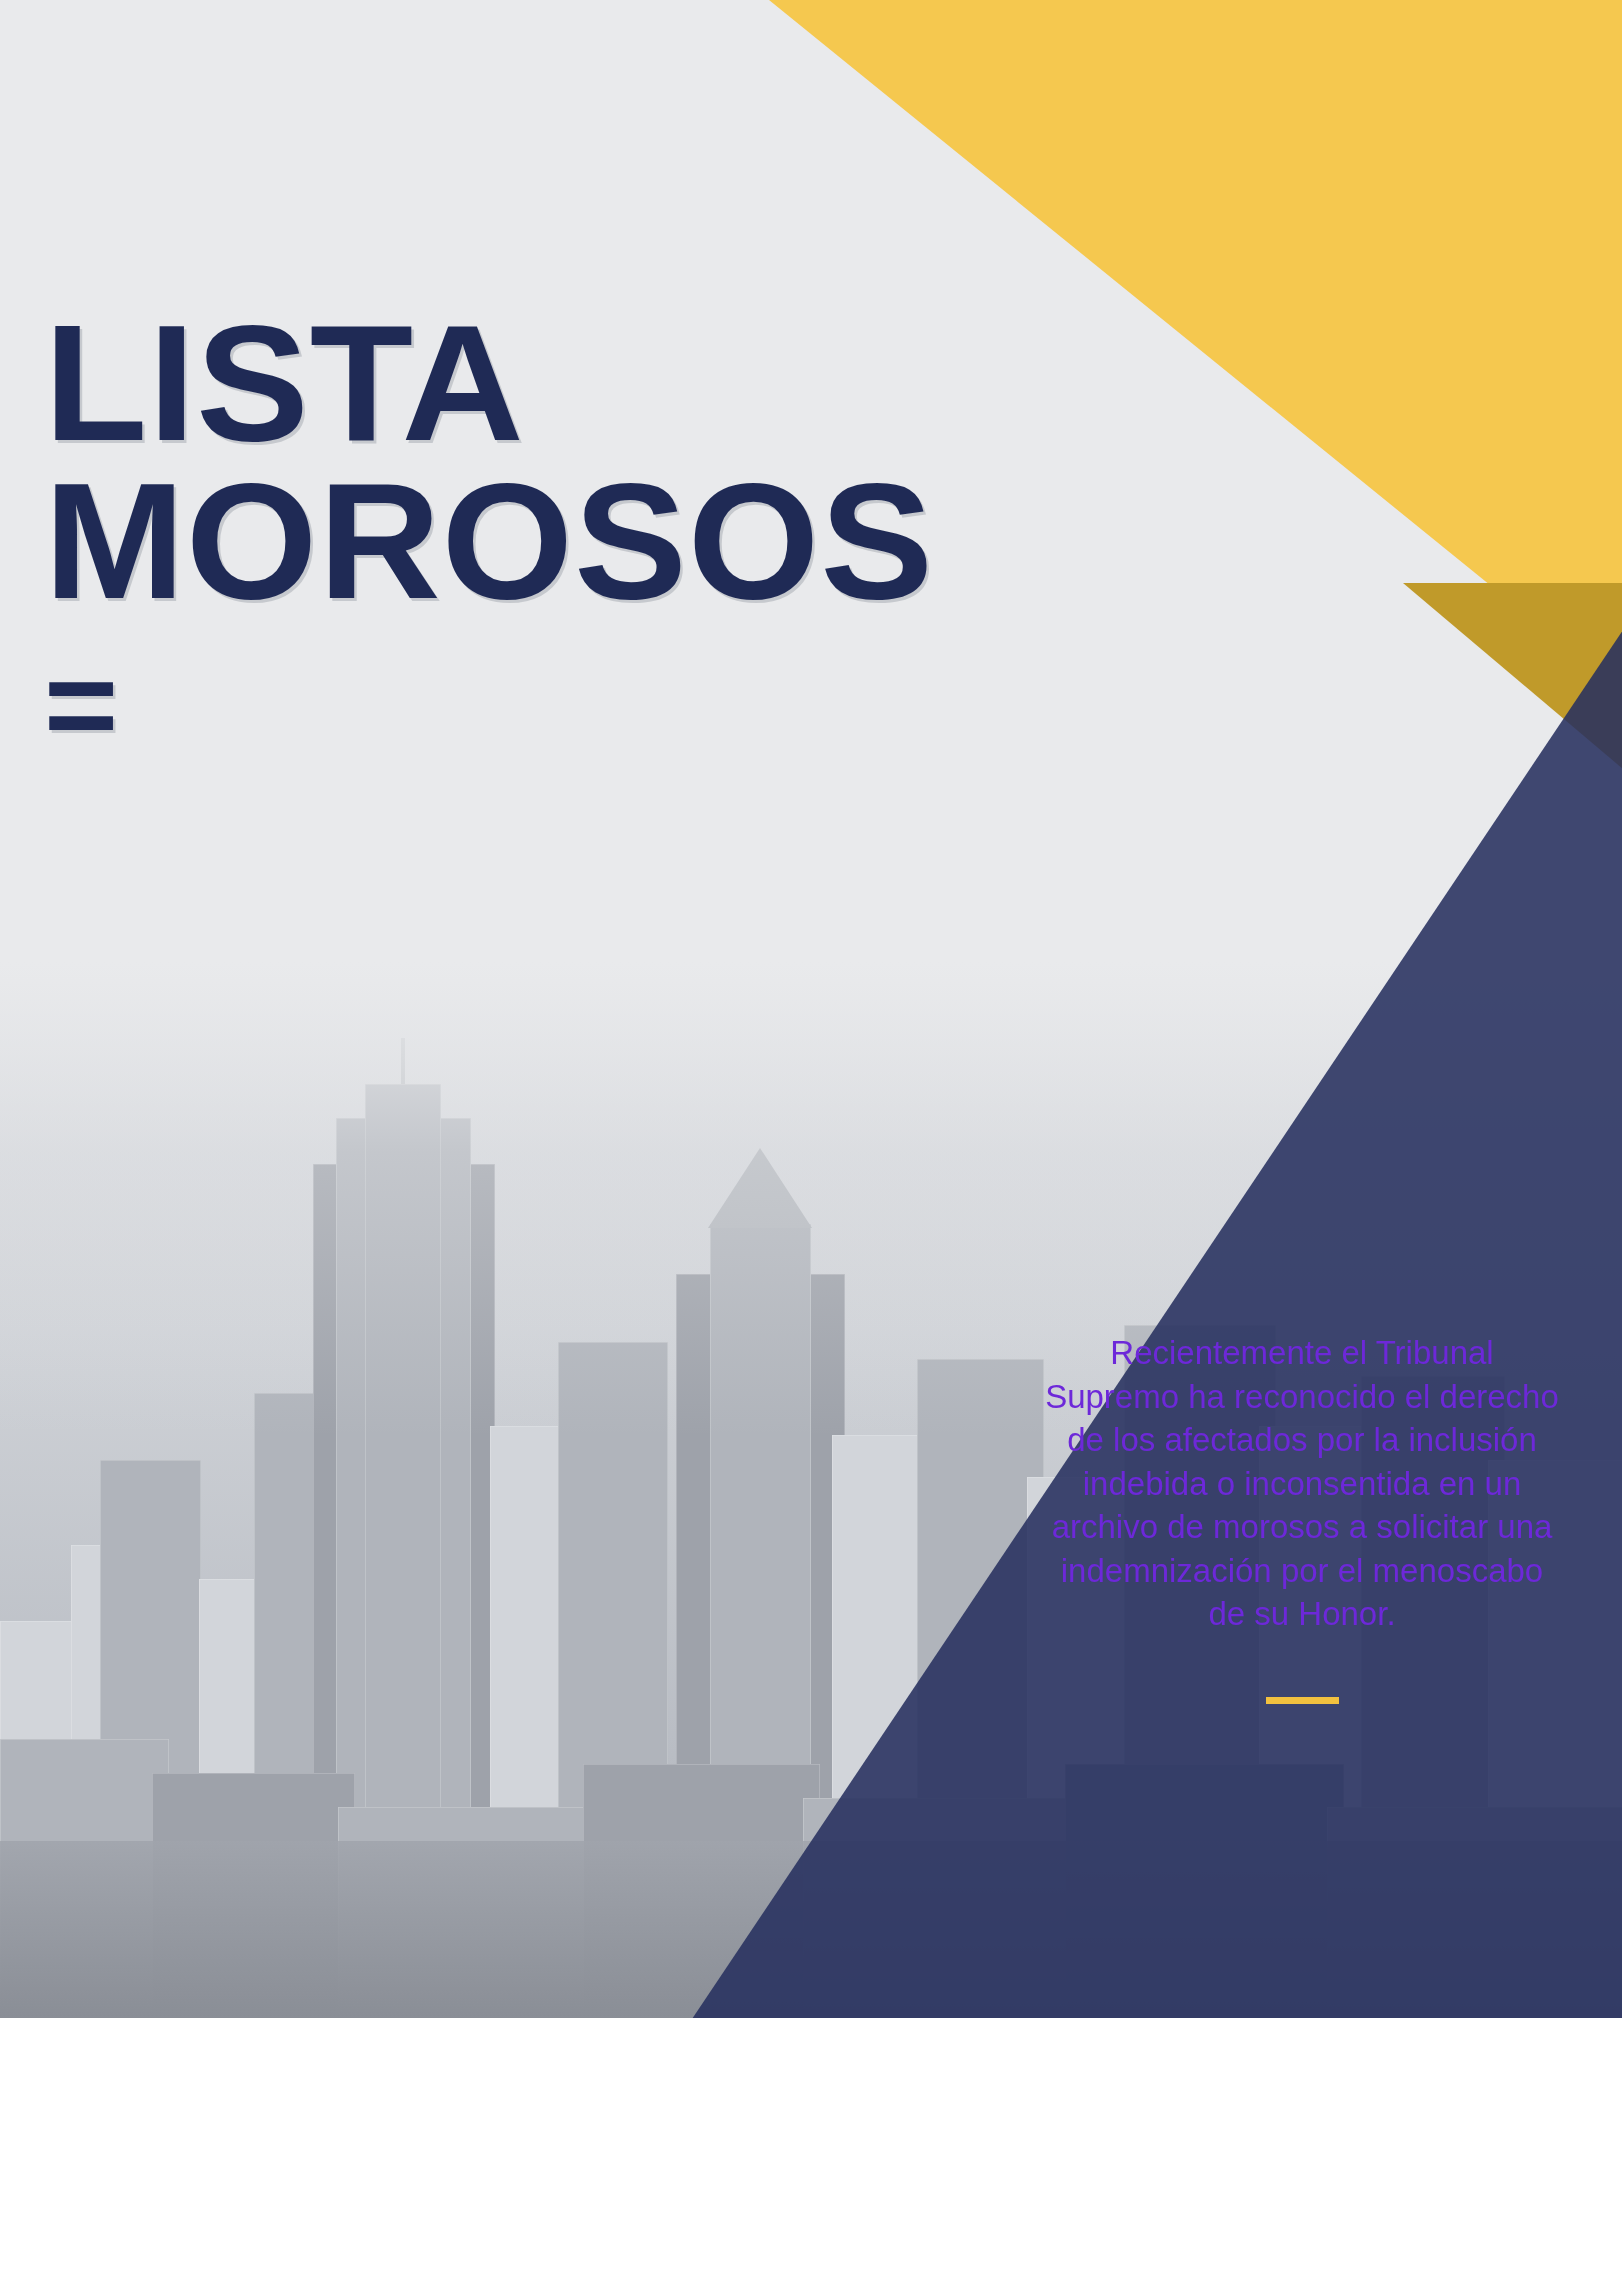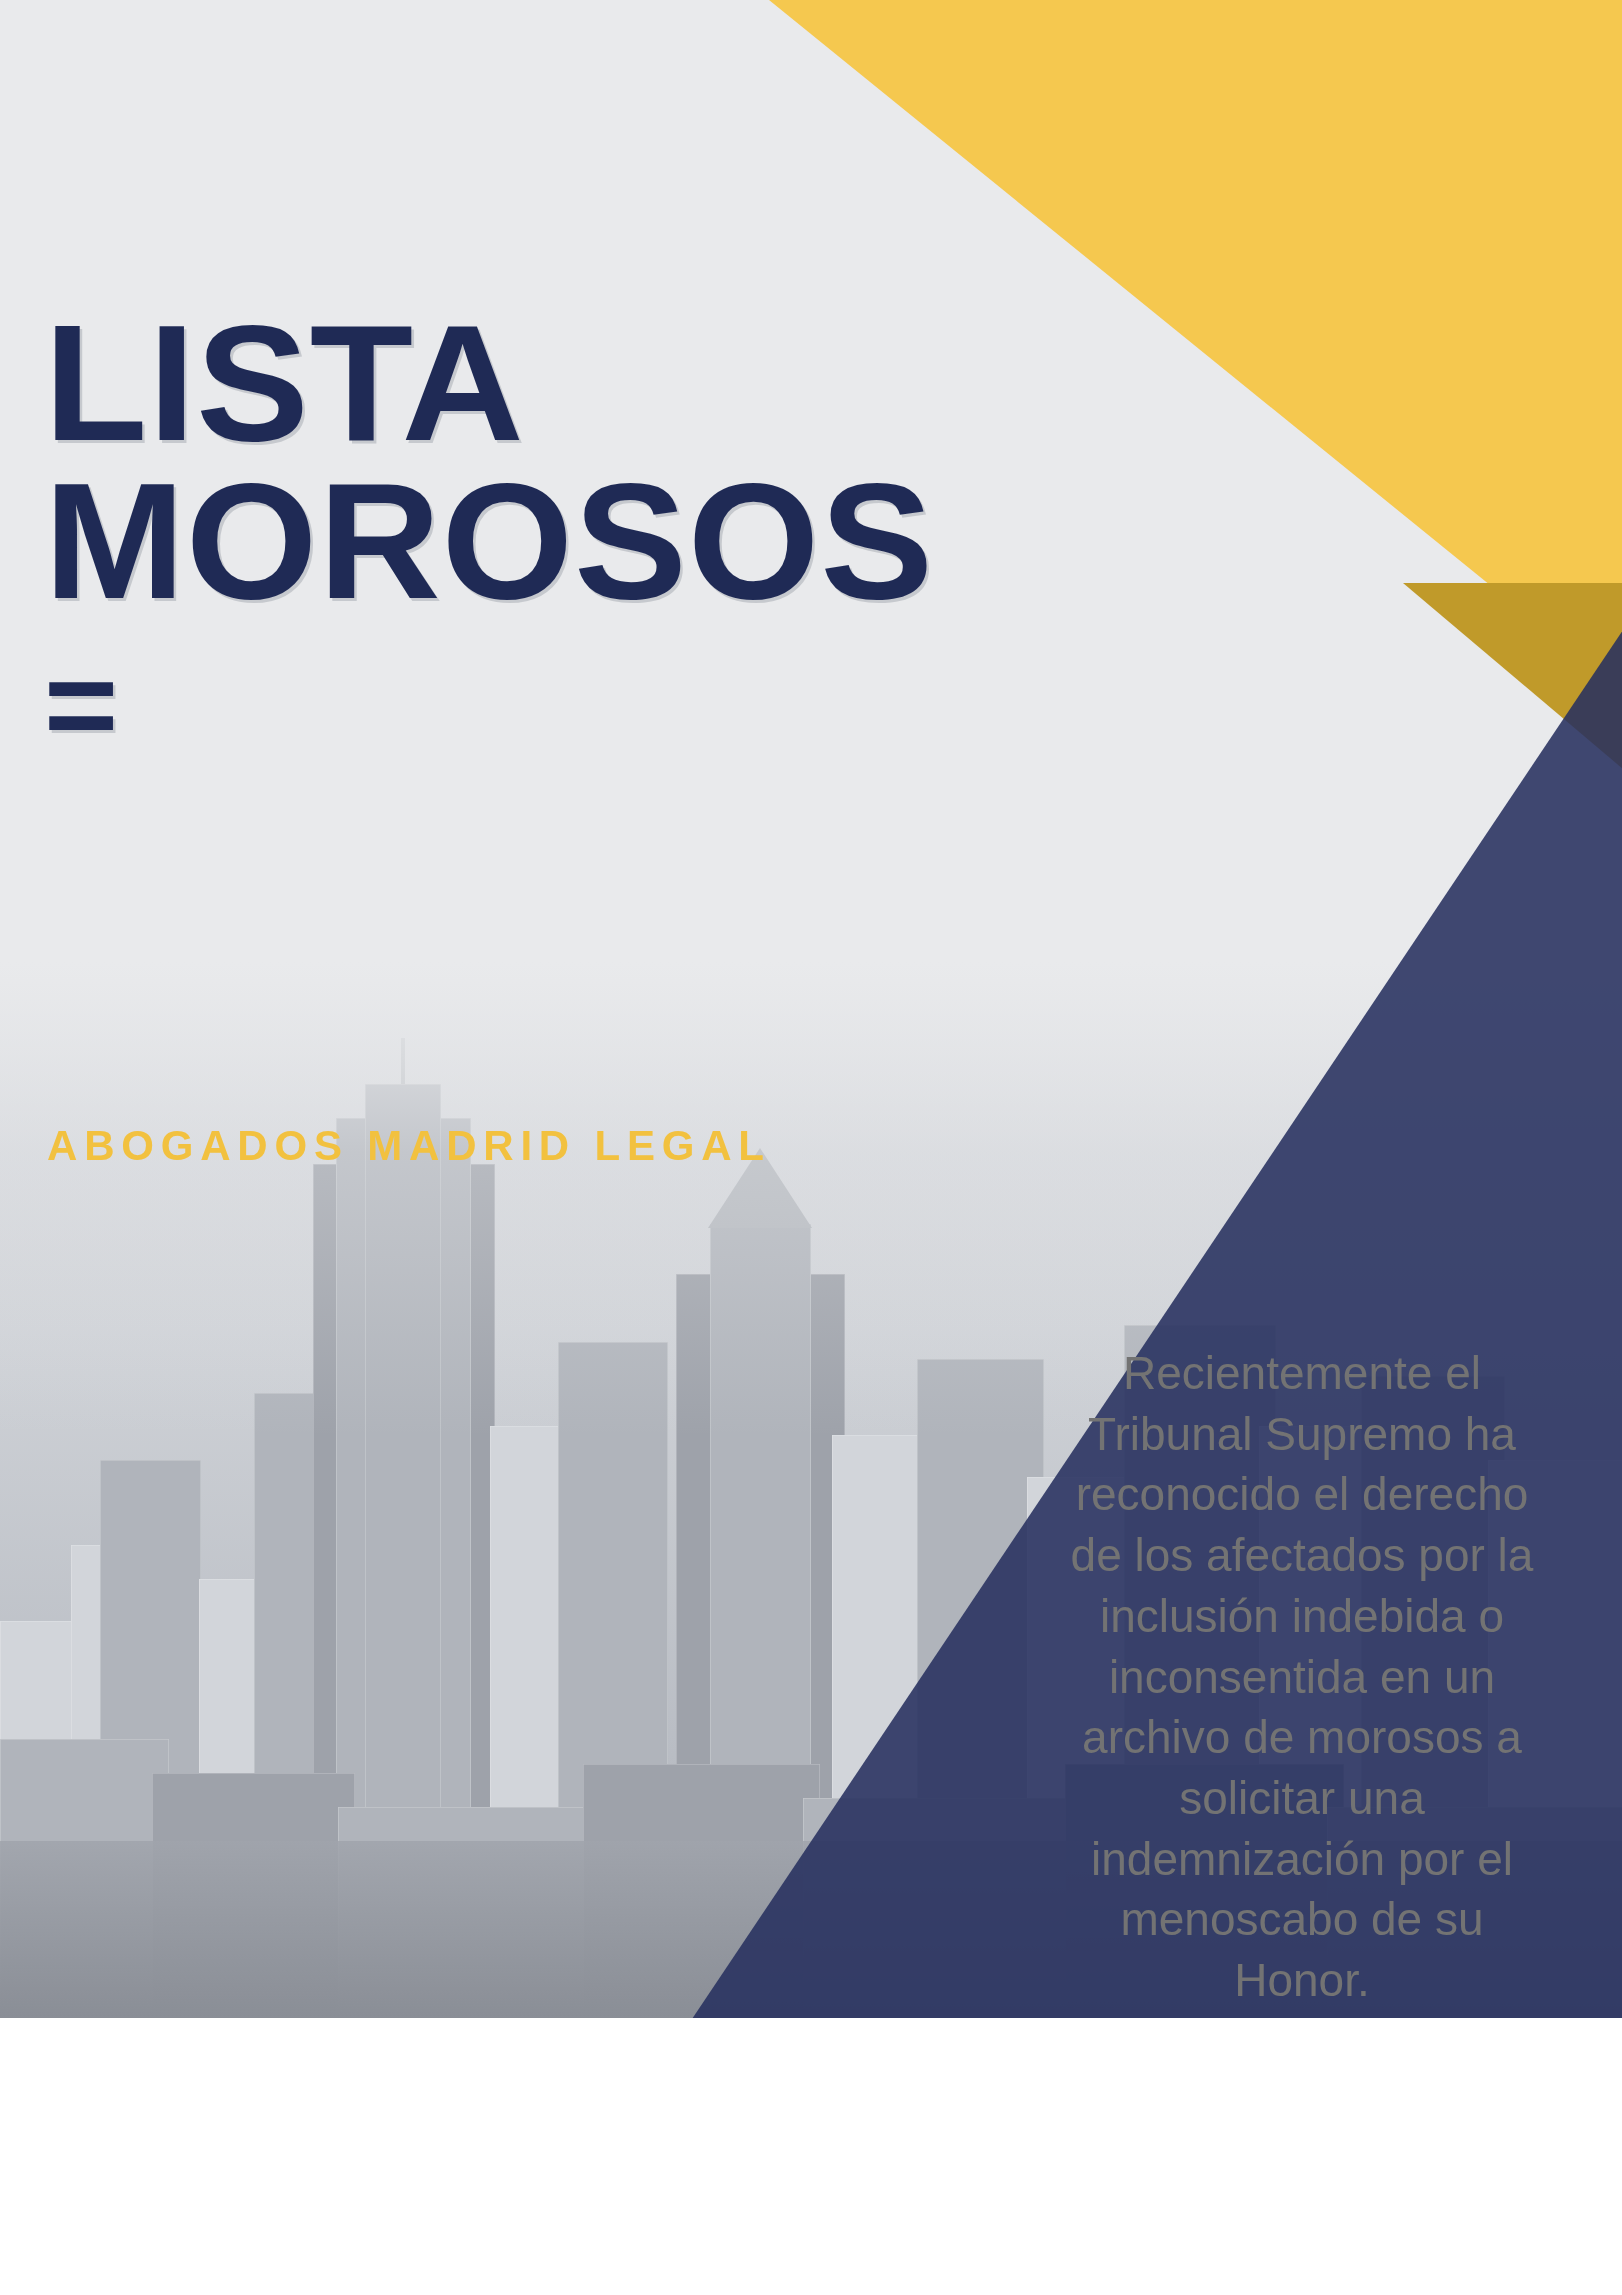--- a/index.html
+++ b/index.html
@@ -146,25 +146,25 @@
     text-align: center;
   }
   .side-title {
     color: #f2c13f;
     font-size: 34px;
     font-weight: 700;
     letter-spacing: 1.3px;
     margin: 0 0 34px 0;
   }
   .side-body {
-    color: #737373;
-    font-size: 46px;
+    color: #6d28d9;
+    font-size: 33px;
     line-height: 1.32;
     font-weight: 400;
-    margin: 16px;
+    margin: 4px;
   }
   .side-rule {
     margin: 61px auto 0 auto;
     width: 73px;
     height: 7.6px;
     background: #f2c13f;
   }
 </style>
 </head>
 <body>
@@ -215,21 +215,20 @@
   <div class="tri-yellow"></div>
   <div class="tri-yellow-dark"></div>
 
   <div class="navy-panel-trans"></div>
 
   <div class="headline">
     <div class="hl-line hl-1">LISTA MOROSOS</div>
     <div class="hl-line hl-eq">=</div>
   </div>
 
-  <div class="subtitle">ABOGADOS MADRID LEGAL</div>
 
   <div class="side-col">
     <p class="side-body">Recientemente el Tribunal Supremo ha reconocido el derecho de los afectados por la inclusión indebida o inconsentida en un archivo de morosos a solicitar una indemnización por el menoscabo de su Honor.</p>
     <div class="side-rule"></div>
   </div>
 
 </div>
 
 
 </body></html>

